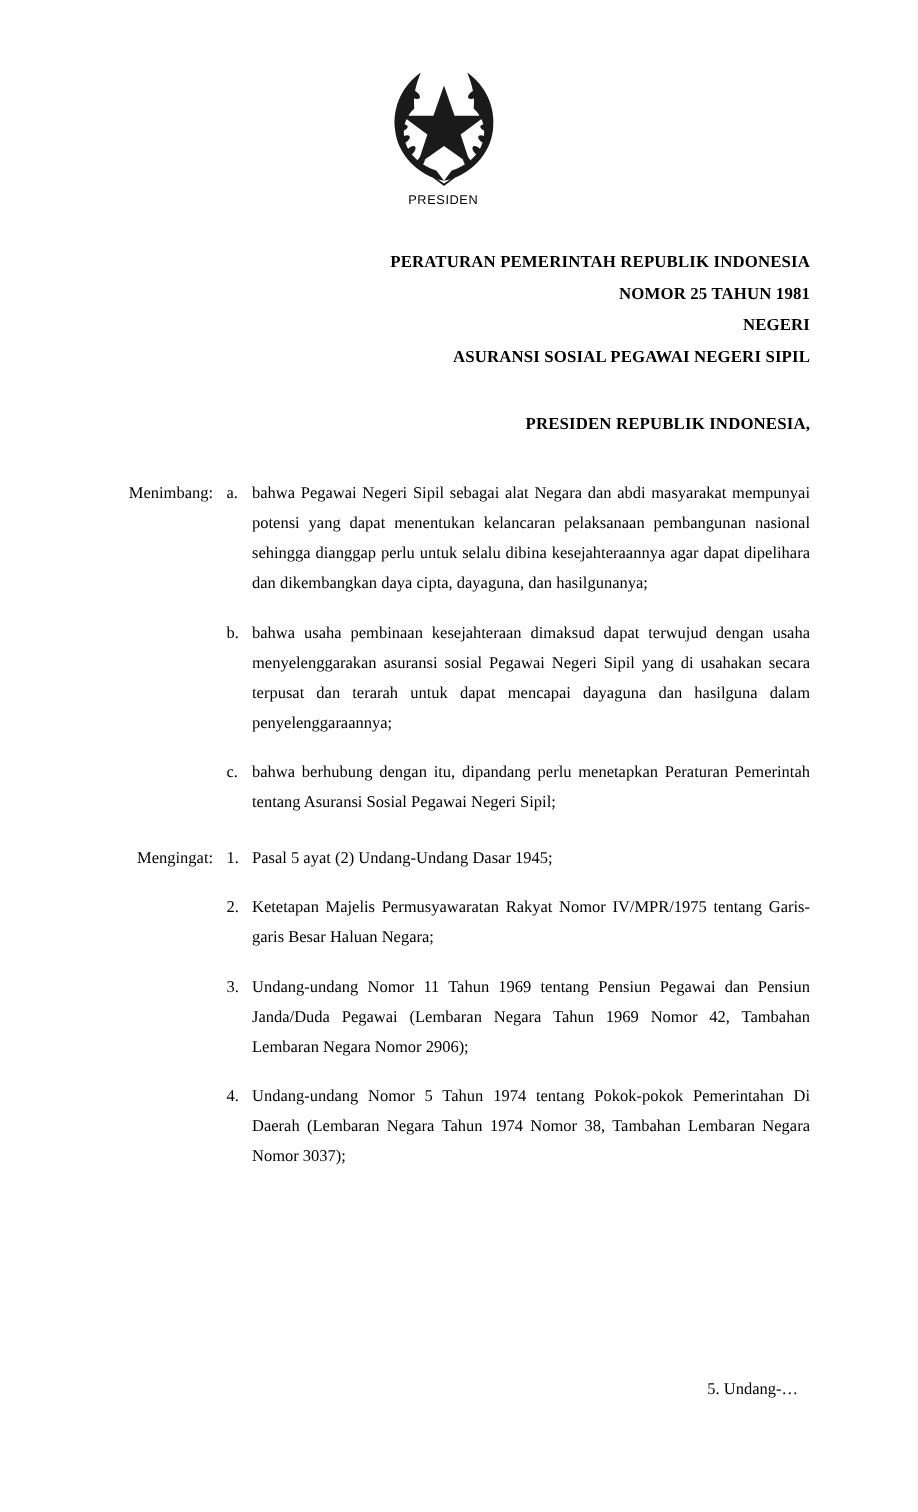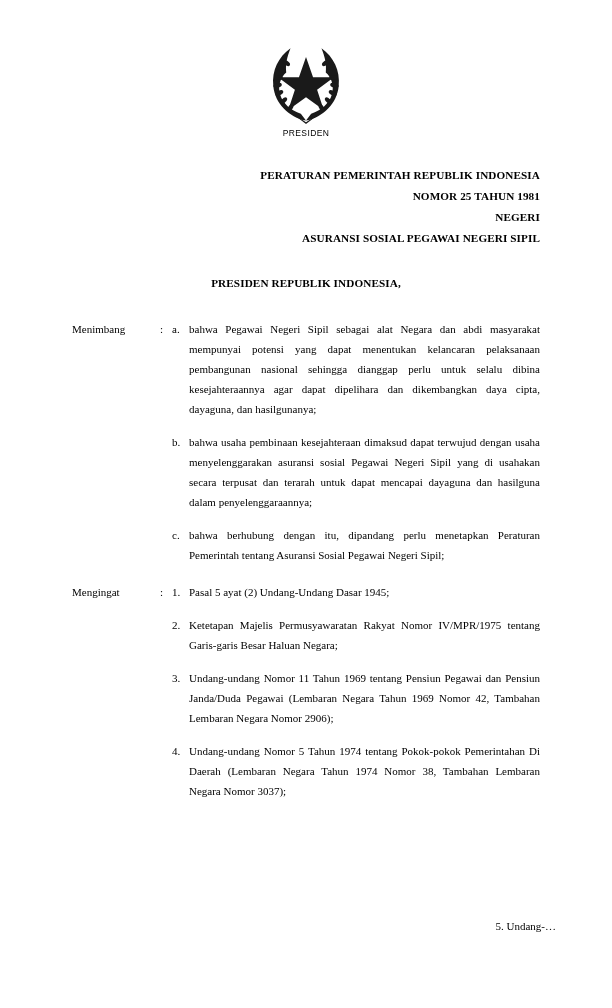--- a/index.html
+++ b/index.html
@@ -12,21 +12,21 @@
     height: 1008px;
     font-family: "Liberation Serif", serif;
     color: #000000;
     position: relative;
     overflow: hidden;
   }
   .page {
     width: 612px;
     height: 1008px;
     box-sizing: border-box;
-    padding: 30px 72px 30px 72px;
+    padding: 30px 72px 30px 51px;
     position: relative;
   }
 
   
   .emblem-block {
     text-align: center;
     margin-top: 8px;
   }
   .emblem {
     width: 86px;
@@ -50,41 +50,42 @@
     text-align: center;
     margin-top: 26px;
     font-weight: bold;
     font-size: 11.2px;
     line-height: 21px;
     letter-spacing: 0.1px;
   }
   .title-block div { font-weight: bold; text-align: right; }
 
   .authority {
-    text-align: center;
+    text-align: right;
     font-weight: bold;
     font-size: 11.2px;
     margin-top: 28px;
     letter-spacing: 0.1px;
   }
 
   
   .clauses {
     margin-top: 30px;
   }
   .clause-row {
     display: flex;
     align-items: flex-start;
     margin-bottom: 13px;
   }
   .clause-label {
     width: 88px;
     flex: 0 0 88px;
     font-size: 11px;
     line-height: 20px;
+    text-align: right;
   }
   .clause-colon {
     width: 12px;
     flex: 0 0 12px;
     font-size: 11px;
     line-height: 20px;
   }
   .clause-items {
     flex: 1 1 auto;
   }
@@ -105,21 +106,21 @@
     font-size: 11px;
     line-height: 20px;
     text-align: justify;
     text-justify: inter-word;
     hyphens: none;
   }
   .gap-small { height: 4px; }
 
   .footer-note {
     position: absolute;
-    right: 56px;
+    right: 80px;
     bottom: 72px;
     font-size: 11px;
     line-height: 20px;
   }
 </style>
 </head>
 <body>
 
 <div class="page">
 

